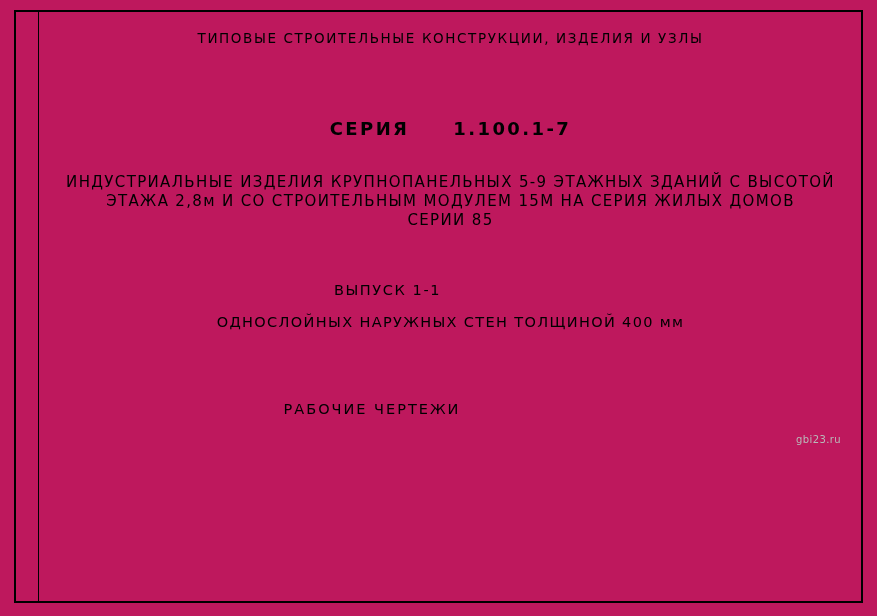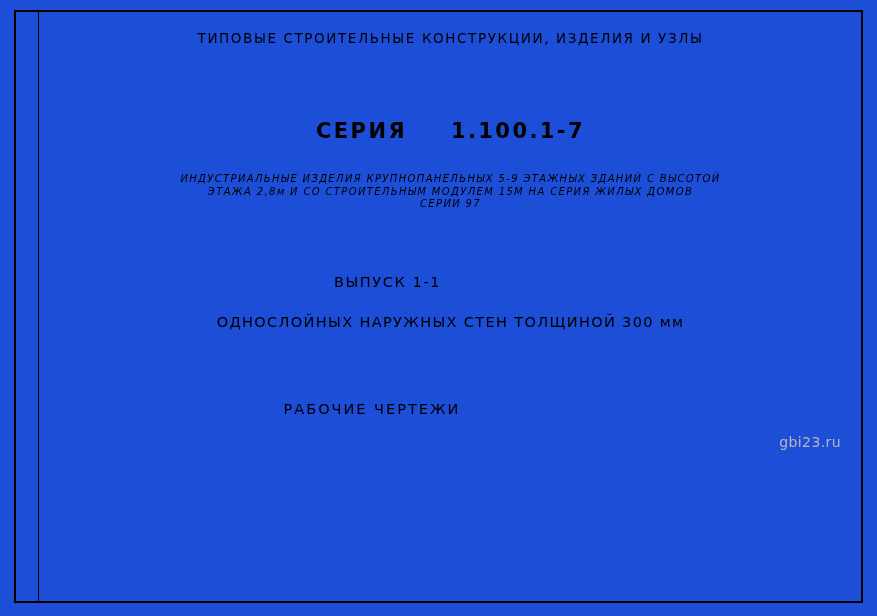--- a/index.html
+++ b/index.html
@@ -10,21 +10,21 @@
   body {
     width: 877px;
     height: 616px;
     font-family: "DejaVu Sans", sans-serif;
     overflow: hidden;
   }
   .sheet {
     position: relative;
     width: 877px;
     height: 616px;
-    background: #1d4ed8;
+    background: #be185d;
   }
   
   .frame-outer {
     position: absolute;
     left: 14px;
     top: 10px;
     width: 849px;
     height: 593px;
     border: 2px solid #000000;
     box-sizing: border-box;
@@ -62,44 +62,43 @@
     font-size: 13.5px;
     letter-spacing: 1.6px;
   }
   .series-block {
     position: absolute;
     left: 0;
     top: 108px;
     width: 821px;
   }
   .series-line {
-    font-size: 21px;
+    font-size: 18px;
     font-weight: bold;
     letter-spacing: 2.4px;
   }
   .series-label { }
   .series-gap {
     display: inline-block;
     width: 44px;
   }
   .desc-block {
     position: absolute;
     left: 0;
     top: 163px;
     width: 821px;
   }
   .desc-line {
-    font-size: 10px;
+    font-size: 15px;
     letter-spacing: 1.35px;
-    font-style: italic;
   }
   .issue-block {
     position: absolute;
     left: 0;
-    top: 263px;
+    top: 271px;
     width: 695px;
   }
   .issue-line {
     font-size: 14.5px;
     letter-spacing: 1.6px;
   }
   .panels-block {
     position: absolute;
     left: 0;
     top: 303px;
@@ -116,21 +115,21 @@
     width: 664px;
   }
   .working-line {
     font-size: 14.5px;
     letter-spacing: 2px;
   }
   .watermark {
     position: absolute;
     right: 20px;
     top: 424px;
-    font-size: 14px;
+    font-size: 10px;
     color: #b9b9b9;
     letter-spacing: 0.4px;
     font-family: "DejaVu Sans", sans-serif;
   }
 </style>
 </head>
 <body>
 
 <div class="sheet">
 
@@ -141,29 +140,29 @@
 
     <div class="line top-title">ТИПОВЫЕ СТРОИТЕЛЬНЫЕ КОНСТРУКЦИИ, ИЗДЕЛИЯ И УЗЛЫ</div>
 
     <div class="series-block">
       <div class="line series-line"><span class="series-label">СЕРИЯ</span><span class="series-gap"></span><span>1.100.1-7</span></div>
     </div>
 
     <div class="desc-block">
       <div class="line desc-line">ИНДУСТРИАЛЬНЫЕ ИЗДЕЛИЯ КРУПНОПАНЕЛЬНЫХ 5-9 ЭТАЖНЫХ ЗДАНИЙ С ВЫСОТОЙ</div>
       <div class="line desc-line">ЭТАЖА 2,8м И СО СТРОИТЕЛЬНЫМ МОДУЛЕМ 15М НА СЕРИЯ ЖИЛЫХ ДОМОВ</div>
-      <div class="line desc-line">СЕРИИ 97</div>
+      <div class="line desc-line">СЕРИИ 85</div>
     </div>
 
     <div class="issue-block">
       <div class="line issue-line">ВЫПУСК 1-1</div>
     </div>
 
     <div class="panels-block">
-      <div class="line panels-line">ОДНОСЛОЙНЫХ НАРУЖНЫХ СТЕН ТОЛЩИНОЙ 300 мм</div>
+      <div class="line panels-line">ОДНОСЛОЙНЫХ НАРУЖНЫХ СТЕН ТОЛЩИНОЙ 400 мм</div>
     </div>
 
     <div class="working-block">
       <div class="line working-line">РАБОЧИЕ ЧЕРТЕЖИ</div>
     </div>
 
     <div class="watermark">gbi23.ru</div>
 
   </div>
 </div>

